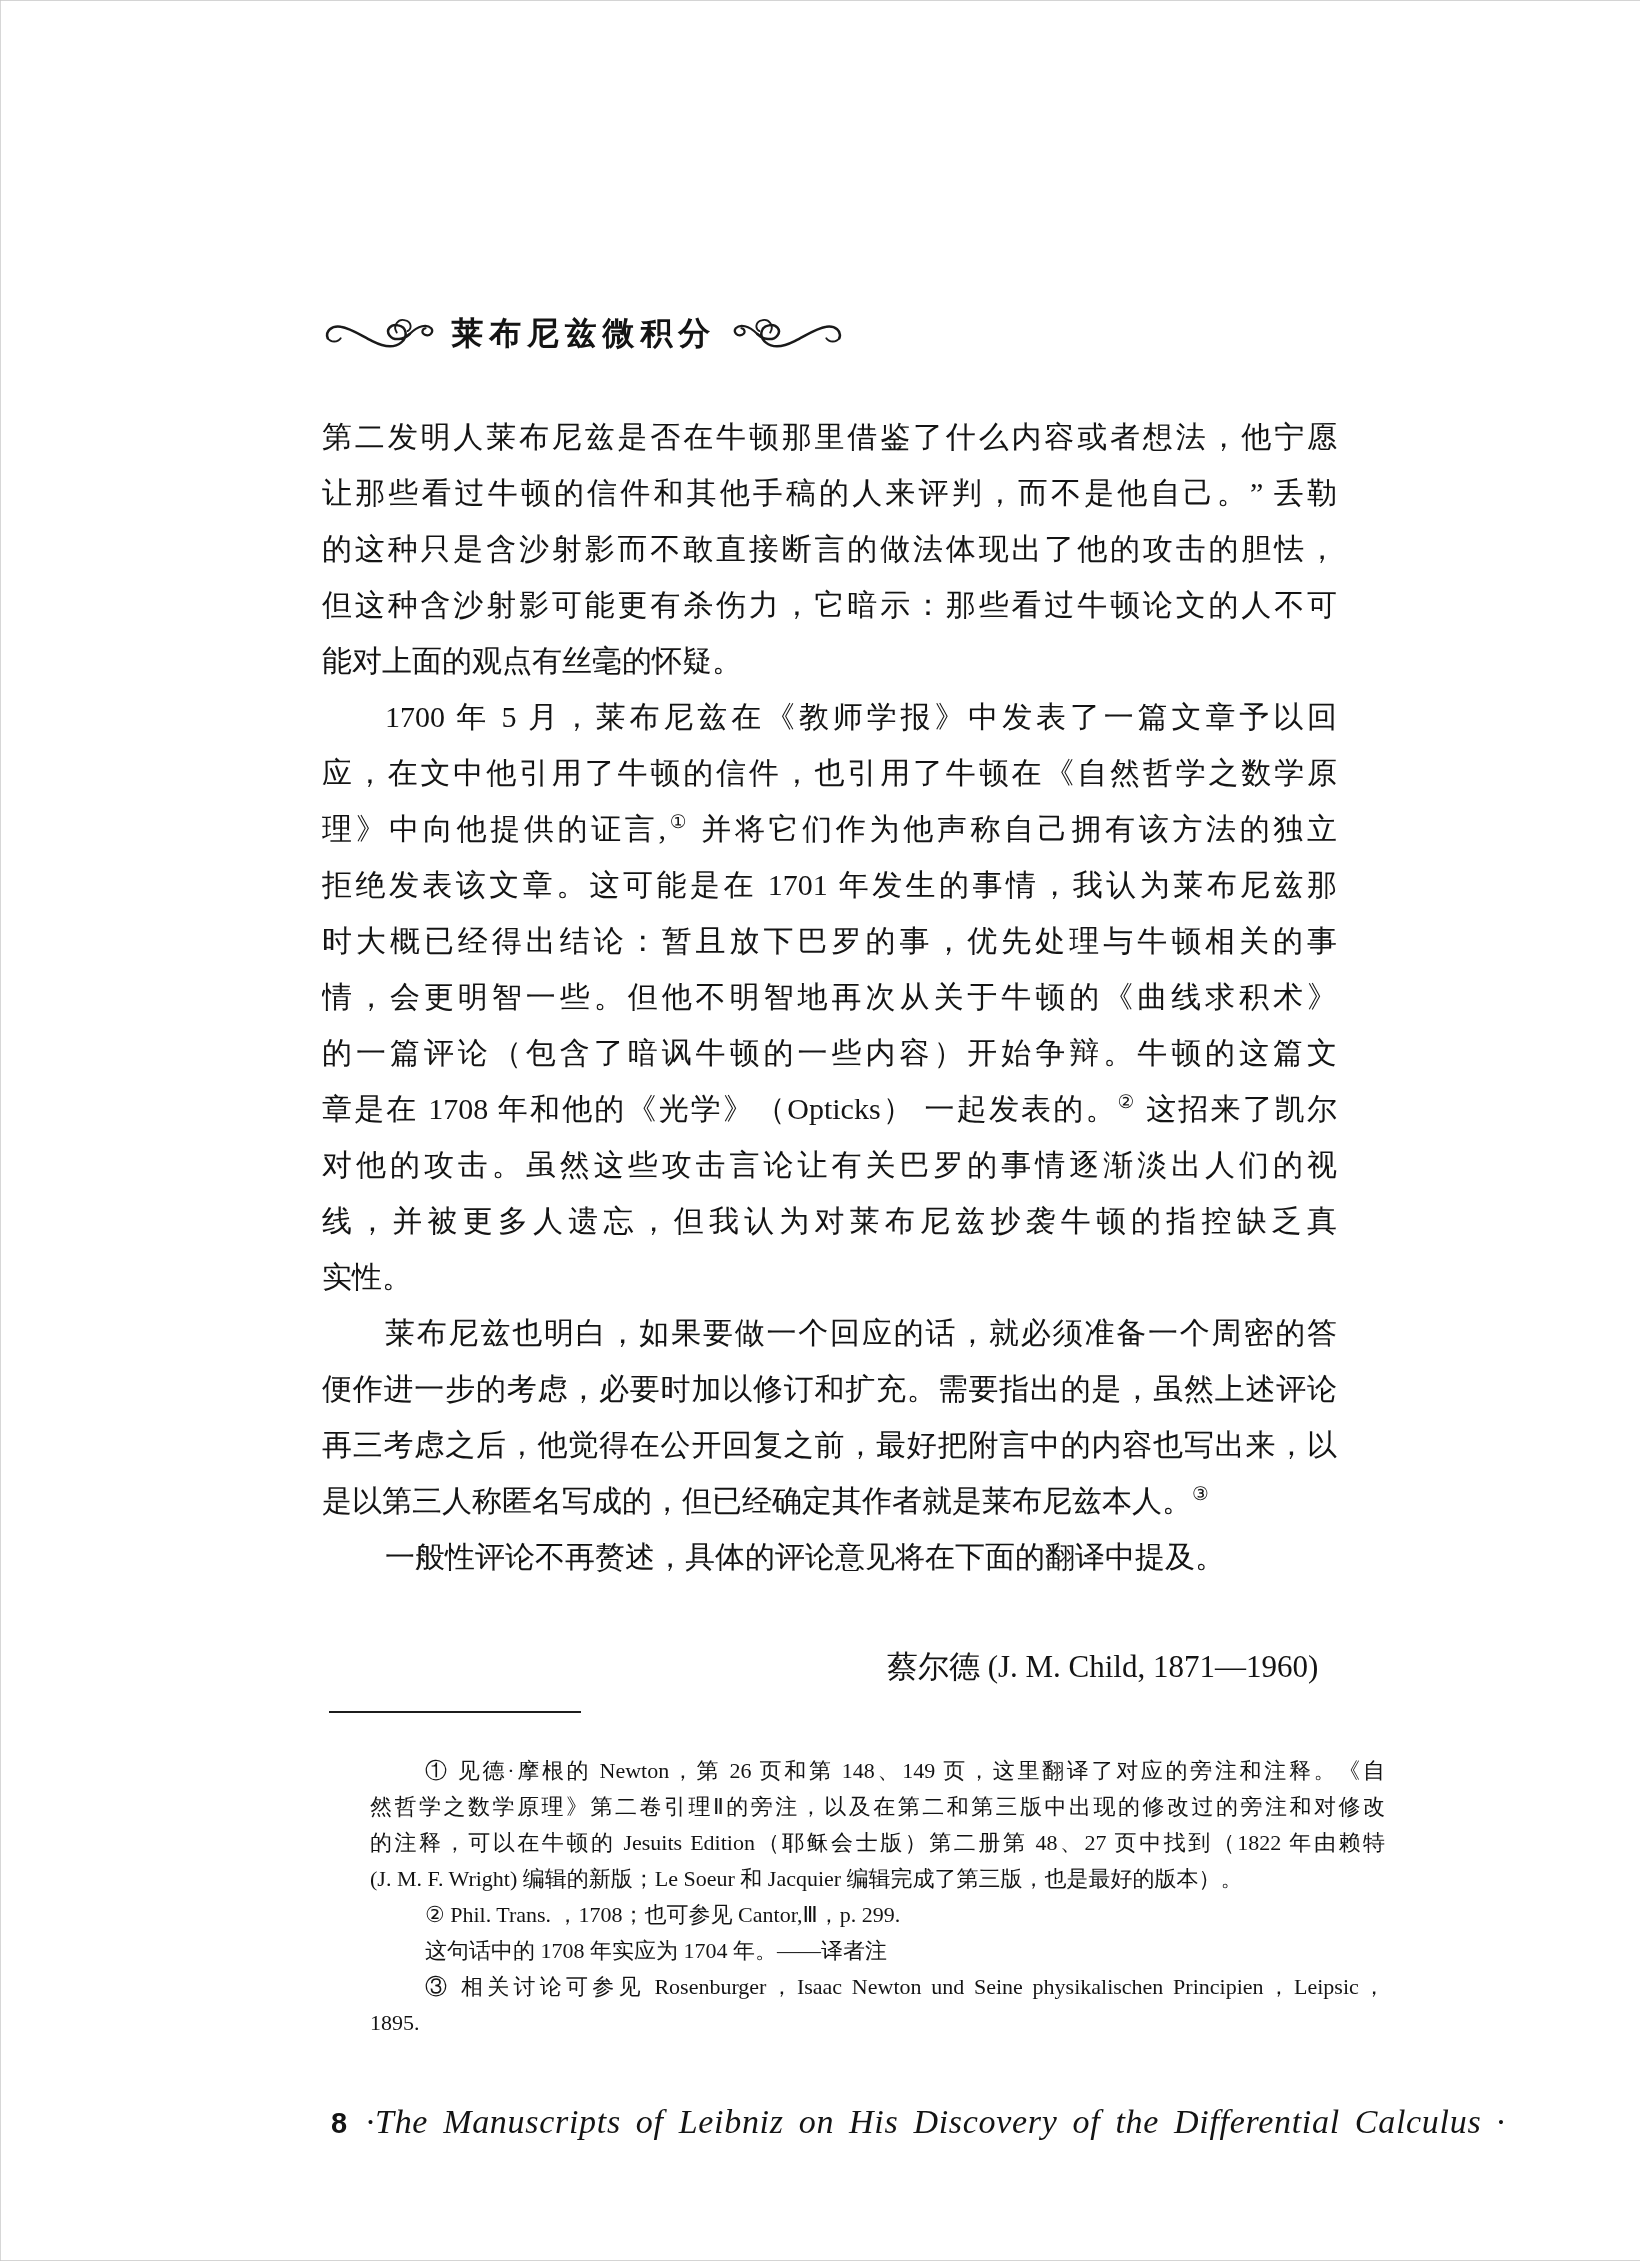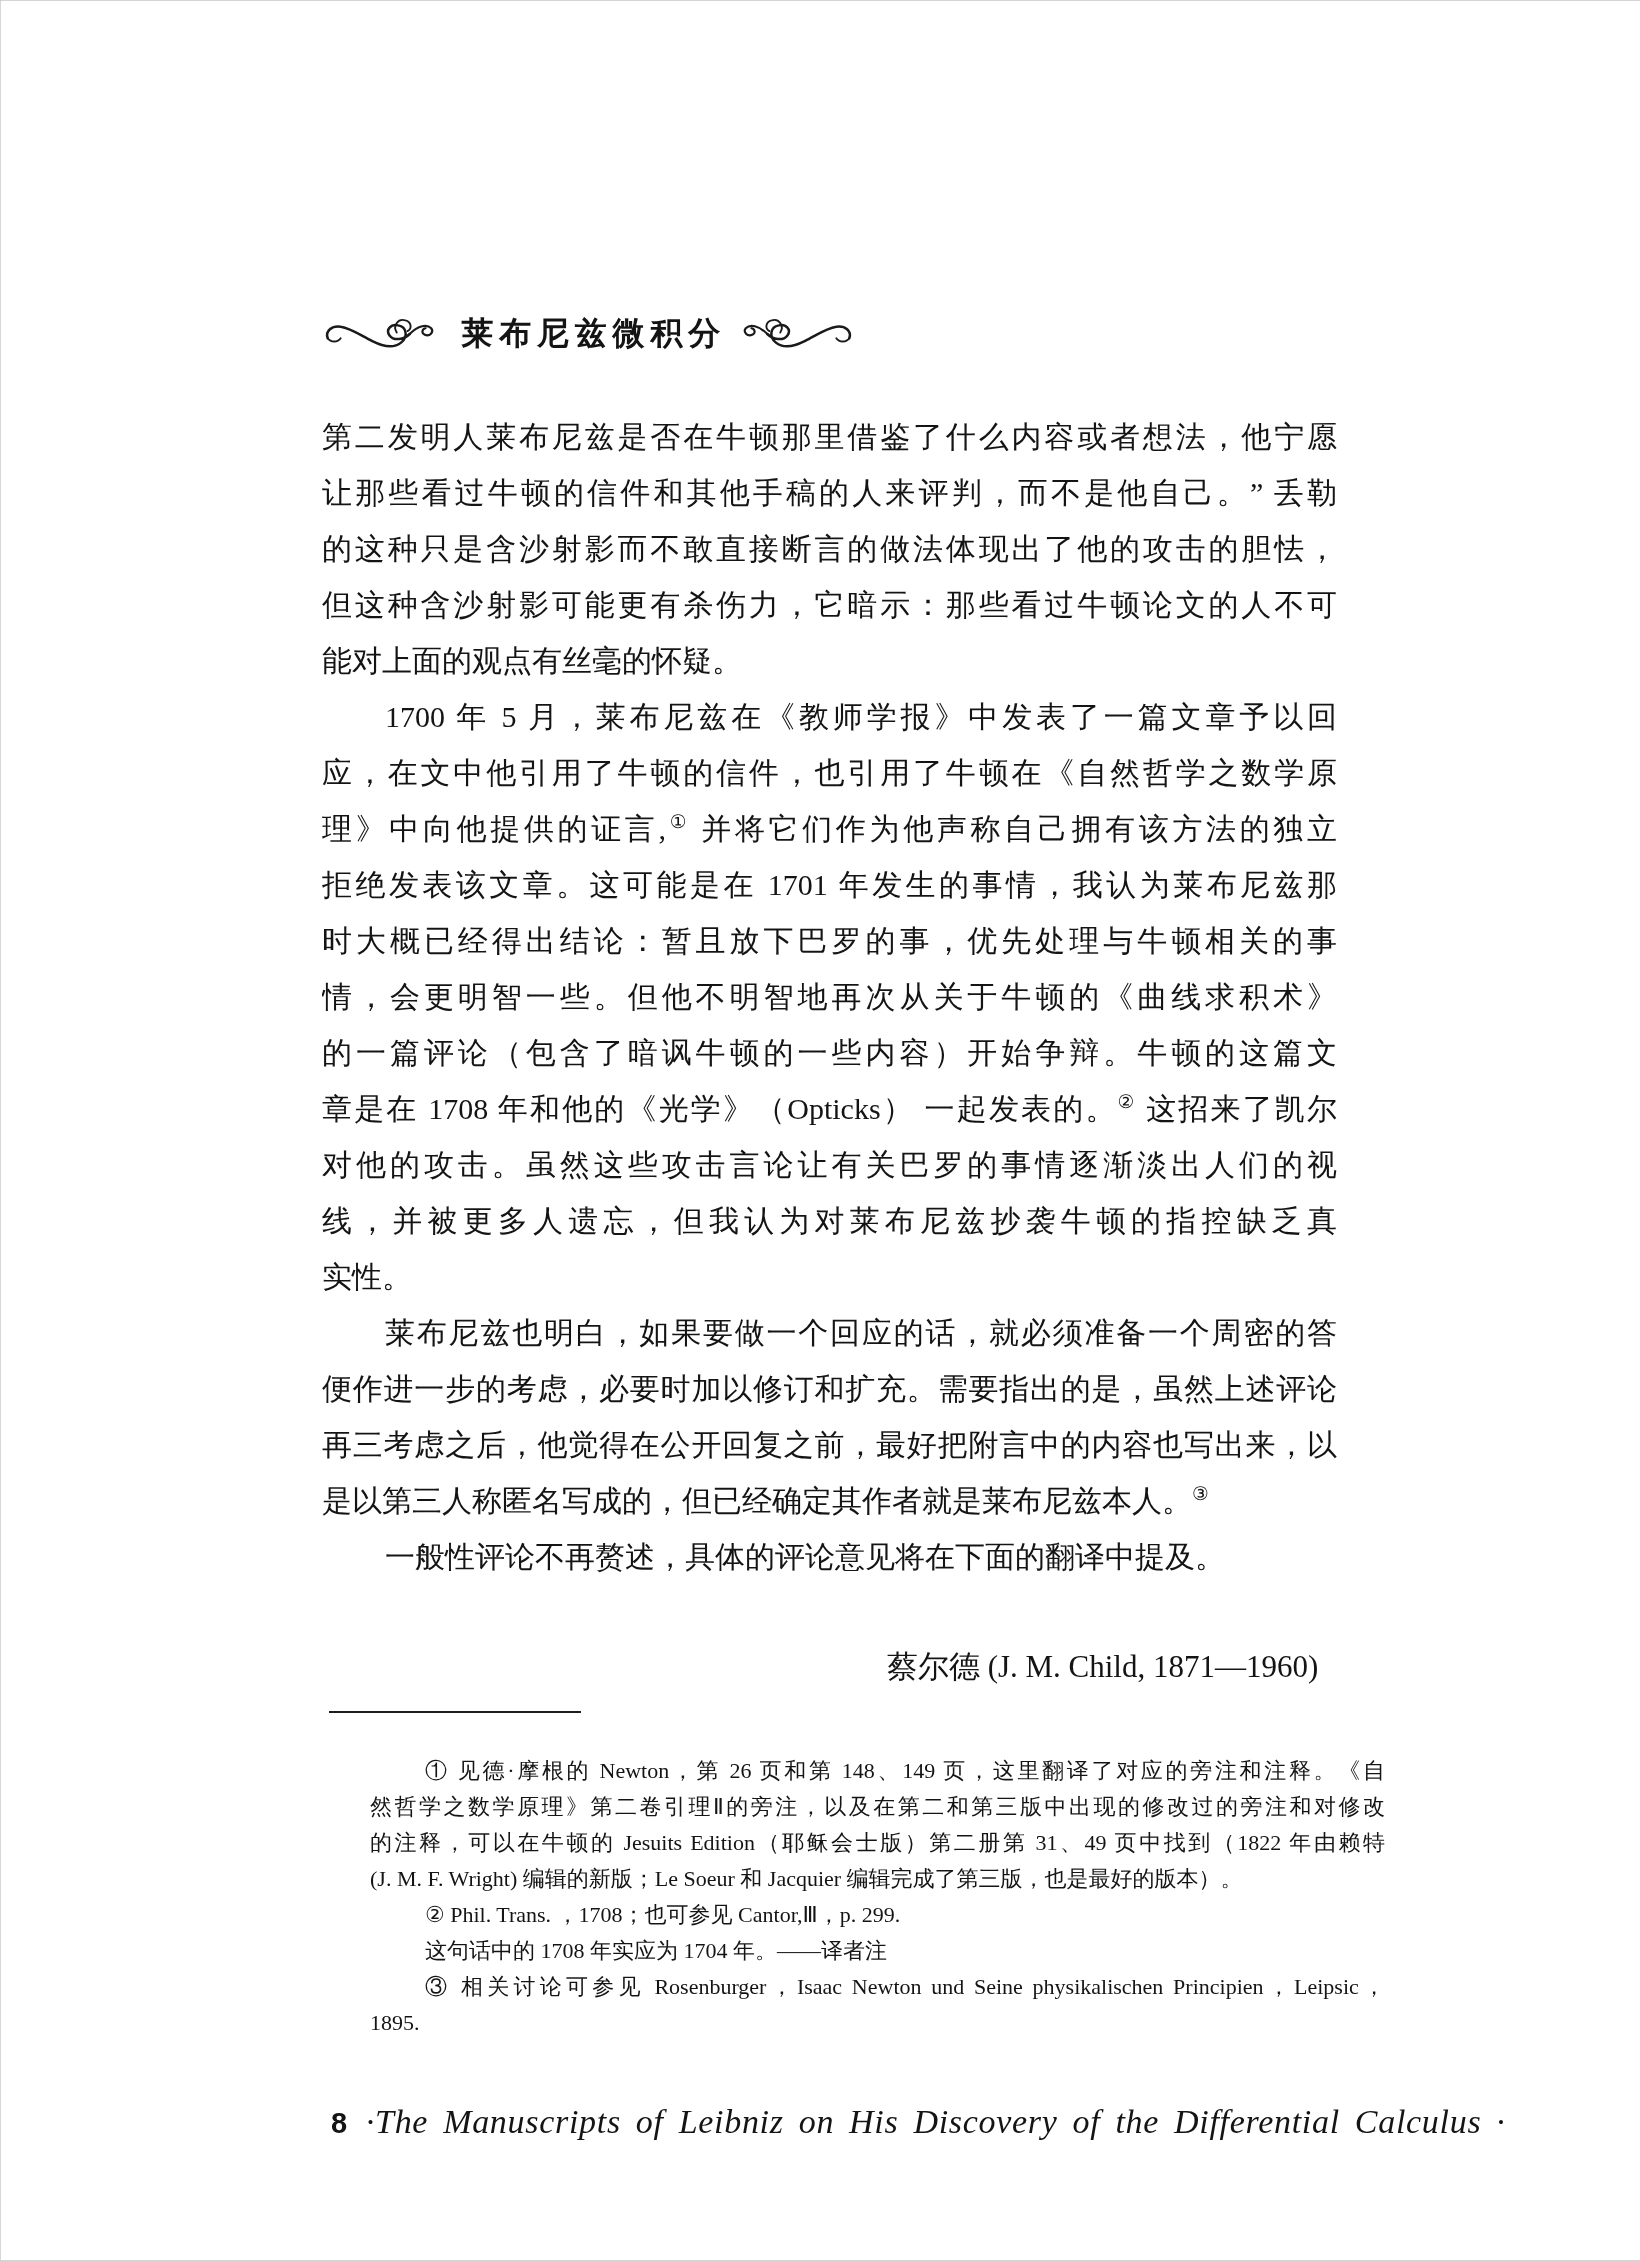--- a/index.html
+++ b/index.html
@@ -26,21 +26,20 @@
   }
   .flourish { display: inline-flex; align-items: center; }
   .flourish svg { display: block; }
   .flourish.flip svg { transform: scaleX(-1); }
   .chapter-title {
     font-family: "Liberation Sans", sans-serif;
     font-weight: bold;
     font-size: 32px;
     letter-spacing: 5.8px;
     white-space: nowrap;
-    margin-left: 10px;
   }
 
   
   .body-block {
     position: absolute;
     top: 409px;
     left: 322px;
     width: 1015px;
   }
   .body-line {
@@ -168,21 +167,21 @@
       <div class="body-line ind">一般性评论不再赘述，具体的评论意见将在下面的翻译中提及。</div>
     </div>
 
   <div class="signature">蔡尔德 (J. M. Child, 1871—1960)</div>
 
   <div class="fn-sep"></div>
 
   <div class="fn-block">
       <div class="fn-line jl ind">① 见德·摩根的 Newton，第 26 页和第 148、149 页，这里翻译了对应的旁注和注释。《自</div>
       <div class="fn-line jl">然哲学之数学原理》第二卷引理Ⅱ的旁注，以及在第二和第三版中出现的修改过的旁注和对修改</div>
-      <div class="fn-line jl">的注释，可以在牛顿的 Jesuits Edition（耶稣会士版）第二册第 31、49 页中找到（1822 年由赖特</div>
+      <div class="fn-line jl">的注释，可以在牛顿的 Jesuits Edition（耶稣会士版）第二册第 48、27 页中找到（1822 年由赖特</div>
       <div class="fn-line">(J. M. F. Wright) 编辑的新版；Le Soeur 和 Jacquier 编辑完成了第三版，也是最好的版本）。</div>
       <div class="fn-line ind">② Phil. Trans. ，1708；也可参见 Cantor,Ⅲ，p. 299.</div>
       <div class="fn-line ind">这句话中的 1708 年实应为 1704 年。——译者注</div>
       <div class="fn-line jl ind">③ 相关讨论可参见 Rosenburger，Isaac Newton und Seine physikalischen Principien，Leipsic，</div>
       <div class="fn-line">1895.</div>
     </div>
 
   <div class="footer">
     <span class="page-num">8</span>
     <span class="running-title">·The Manuscripts of Leibniz on His Discovery of the Differential Calculus ·</span>

